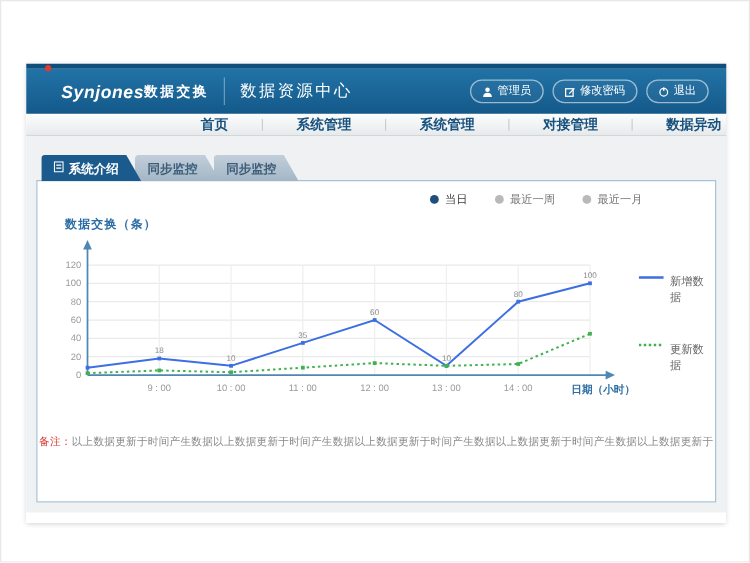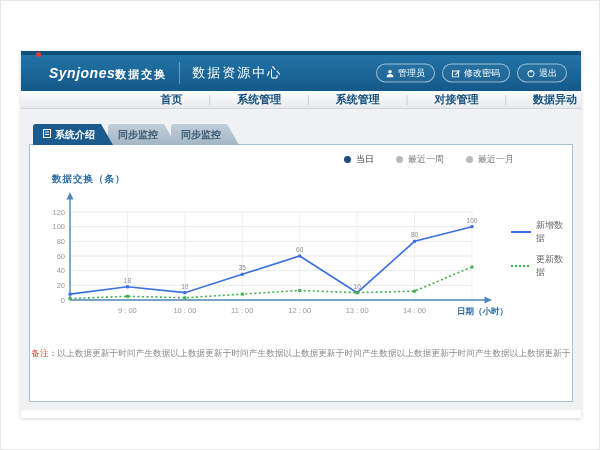--- a/index.html
+++ b/index.html
@@ -39,21 +39,21 @@
   .radio-dot { width:7px; height:7px; border-radius:50%; background:#b9b9b9; }
   .radio-opt.selected .radio-dot { background:#1d4e7e; }
   .radio-label { font-size:9px; color:#777; }
   .radio-opt.selected .radio-label { color:#3a3a3a; }
 
   .ylabel-row { margin:7px 0 0 22px; font-size:9.5px; font-weight:bold; color:#2d6da3; letter-spacing:1px; }
   .chart-row { display:flex; align-items:center; margin-top:2px; }
   .chart-svg { display:block; margin-left:10px; }
   .chart-legend { display:flex; flex-direction:column; gap:8px; margin-left:2px; margin-top:-18px; }
   .legend-item { display:flex; align-items:center; gap:5px; }
-  .legend-label { font-size:9px; color:#666; }
+  .legend-label { font-size:9px; color:#666;margin-top:20px; }
 
   .note-row { margin-top:20px; text-align:center; font-size:8.5px; letter-spacing:.2px; }
   .note-label { color:#d83a30; }
   .note-text { color:#8a8a8a; }
 </style>
 </head>
 <body>
 
 <div class="viewport">
   <div class="app">

